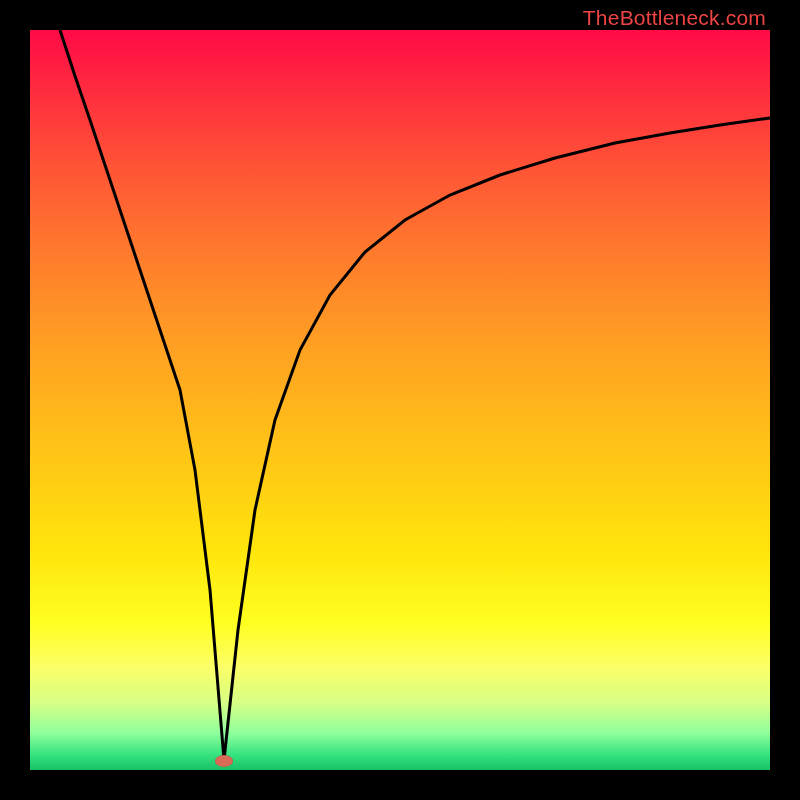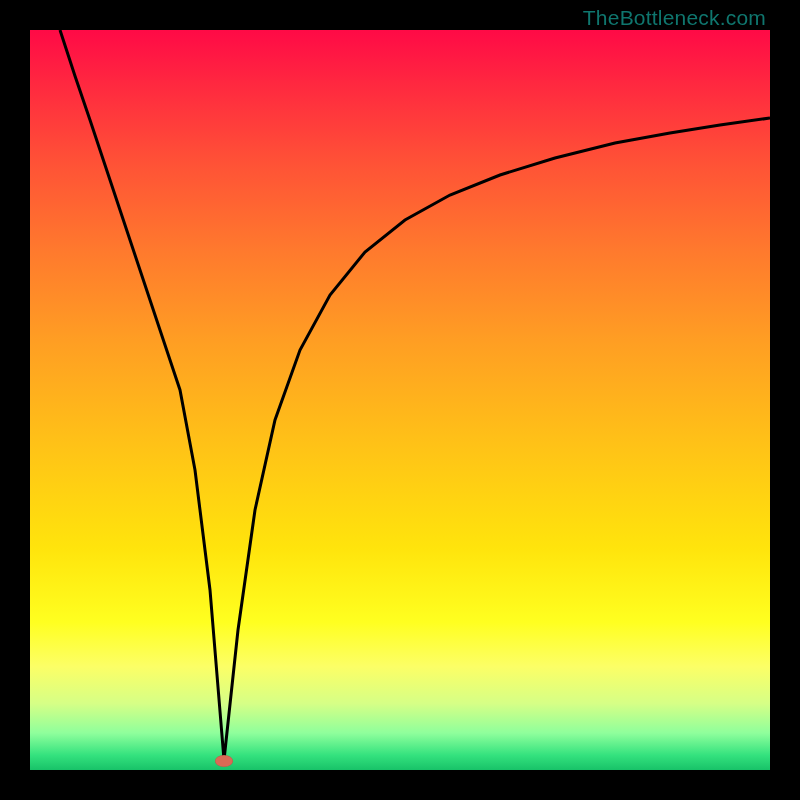--- a/index.html
+++ b/index.html
@@ -30,21 +30,21 @@
       #d6ff86 91%,
       #8fff9c 95%,
       #34e27e 98%,
       #18c268 100%
     );
   }
   .watermark {
     position: absolute;
     top: 6px;
     right: 34px;
-    color: #0f766e;
+    color: #ef4444;
     font-size: 21px;
     letter-spacing: 0.2px;
     font-weight: 500;
   }
   svg.curve {
     position: absolute;
     left: 0;
     top: 0;
   }
   .marker {

